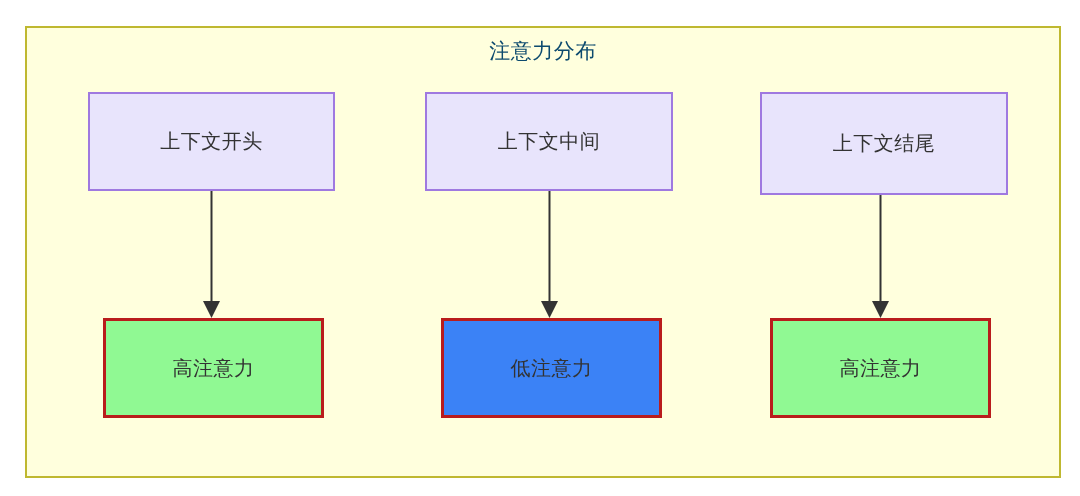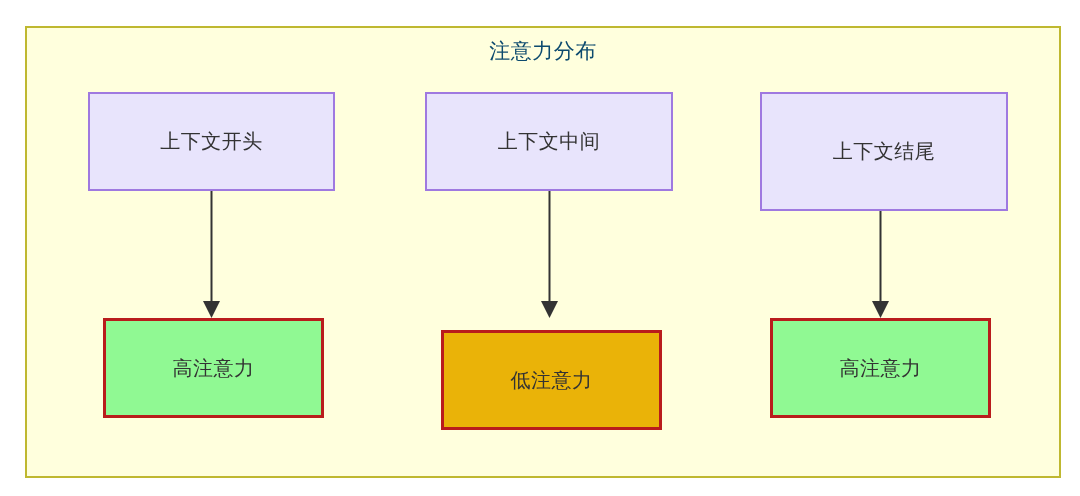--- a/index.html
+++ b/index.html
@@ -65,28 +65,27 @@
 
   .node.attn {
     border: 3px solid #b91c1c;
   }
 
   .node.attn.high {
     background: #90f993;
   }
 
   .node.attn.low {
-    background: #eab308;
-    margin-top: 12px;
+    background: #3b82f6;
   }
 
   
   .n-ctx-start  { left: 88px;  top: 92px;  width: 247px; height: 99px; }
   .n-ctx-mid    { left: 425px; top: 92px;  width: 248px; height: 99px; }
-  .n-ctx-end    { left: 760px; top: 92px;  width: 248px; height: 119px; }
+  .n-ctx-end    { left: 760px; top: 92px;  width: 248px; height: 103px; }
 
   
   .n-attn-start { left: 103px; top: 318px; width: 221px; height: 100px; }
   .n-attn-mid   { left: 441px; top: 318px; width: 221px; height: 100px; }
   .n-attn-end   { left: 770px; top: 318px; width: 221px; height: 100px; }
 
   
   .edge {
     position: absolute;
     pointer-events: none;

